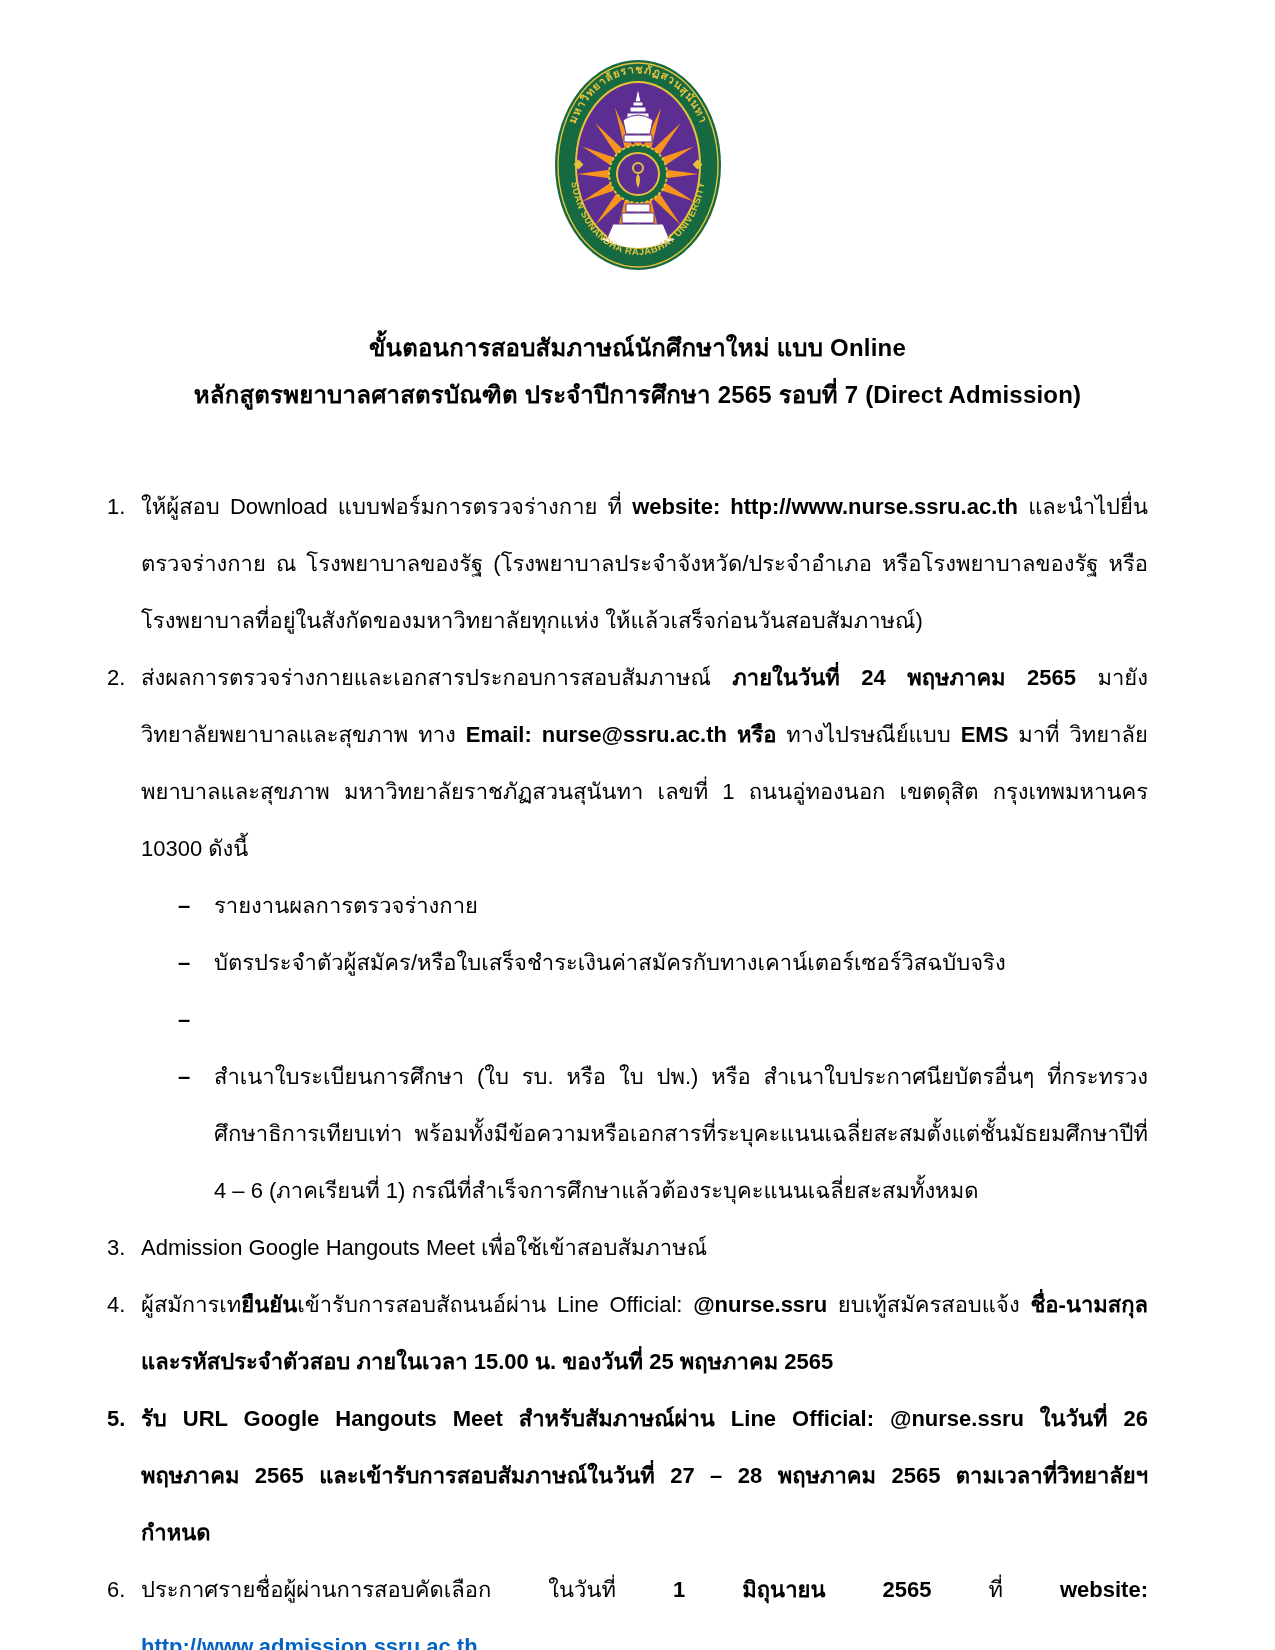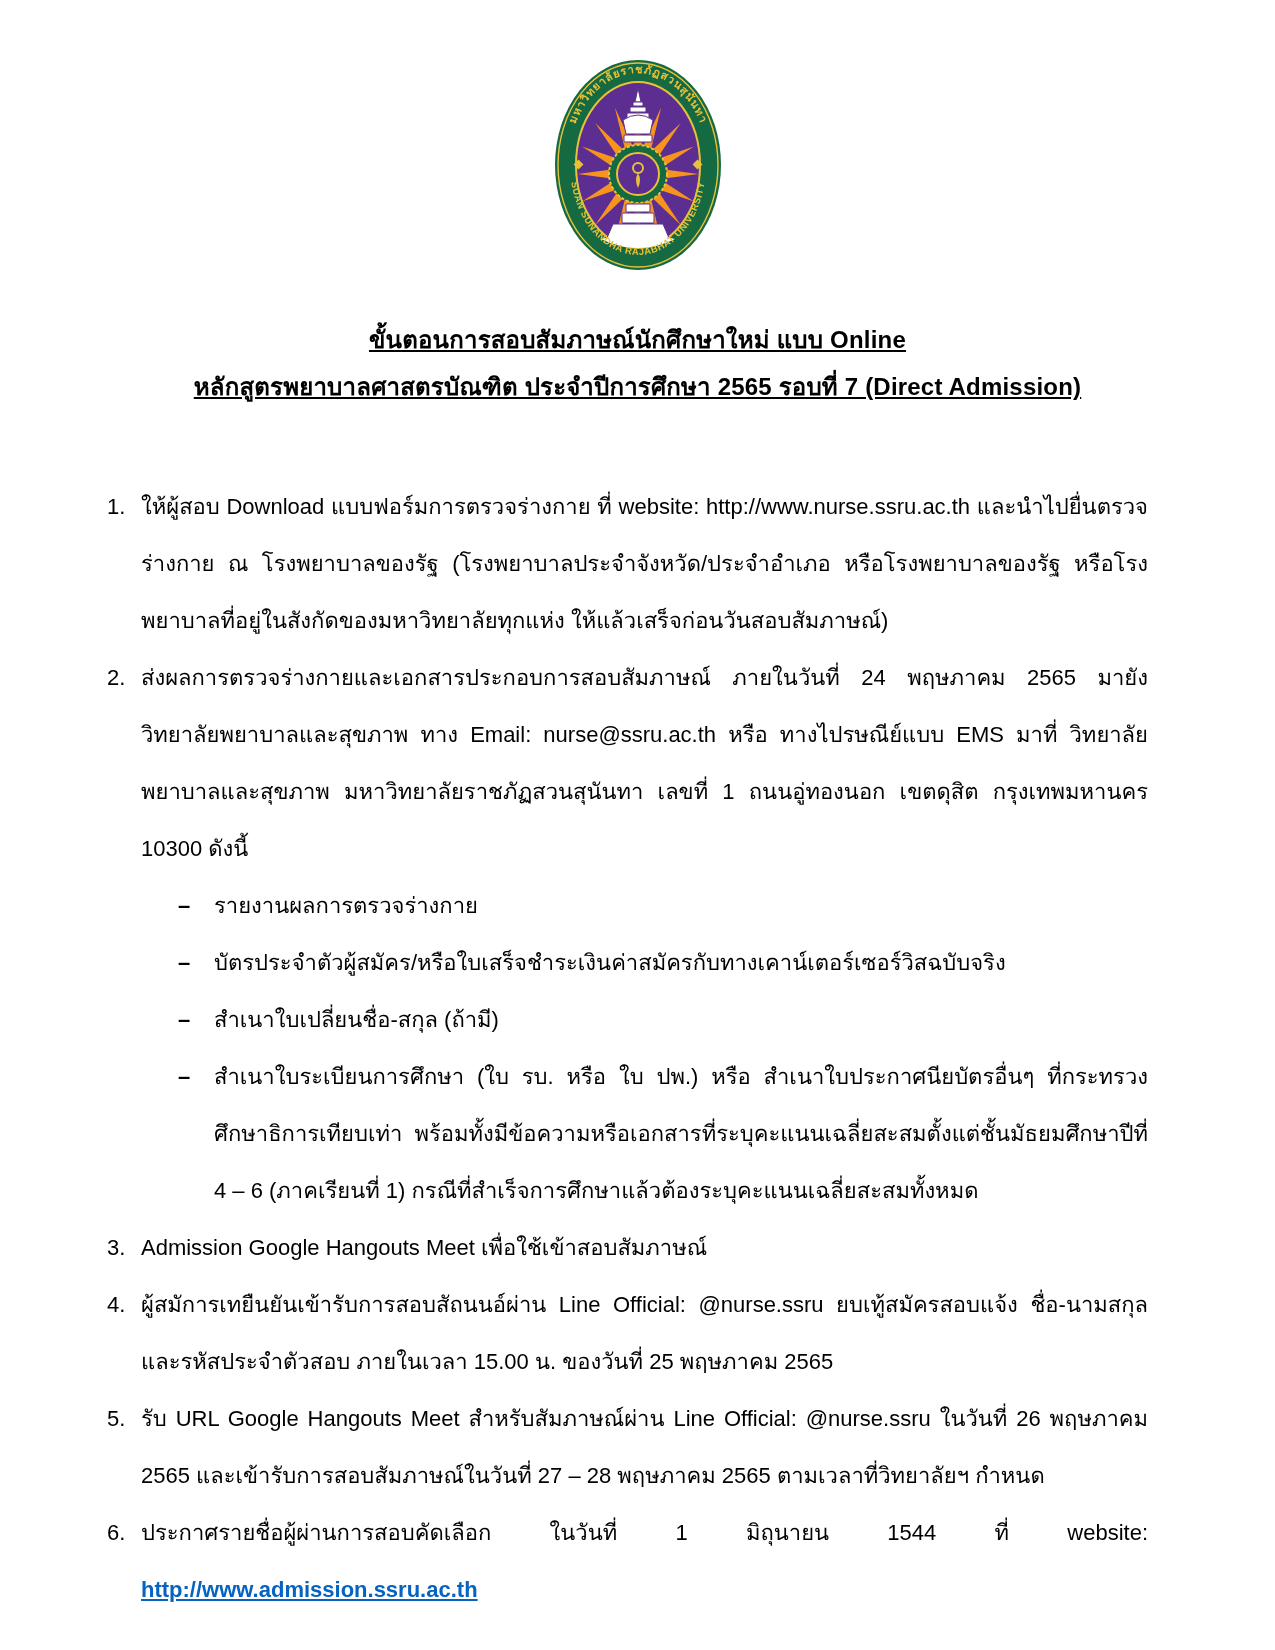--- a/index.html
+++ b/index.html
@@ -10,37 +10,36 @@
     position:relative;
     overflow:hidden;
   }
   .page{position:relative;width:1275px;height:1650px;}
   .logo-wrap{
     position:absolute;top:58px;left:50%;
     transform:translateX(-50%);
     width:170px;height:214px;
   }
   .title-block{
-    position:absolute;top:316px;left:0;width:100%;
+    position:absolute;top:324px;left:0;width:100%;
     text-align:center;font-weight:bold;
     font-size:24px;line-height:47px;
     letter-spacing:0.2px;
-    text-decoration:underline;
   }
   .content{
     position:absolute;top:478px;left:107px;width:1041px;
     font-size:22px;line-height:57px;
   }
   .item{display:flex;align-items:flex-start;}
   .item .num{flex:none;width:34px;}
   .item .body{flex:1;text-align:justify;}
   .sub-item{display:flex;align-items:flex-start;padding-left:71px;}
   .sub-item .dash{flex:none;width:36px;font-weight:bold;}
   .sub-item .body{flex:1;text-align:justify;}
-  .b{font-weight:normal;}
+  .b{font-weight:bold;}
   a.link{font-weight:bold;text-decoration:underline;cursor:pointer;}
 </style>
 </head>
 <body>
 
 <div class="page">
 
   <div class="logo-wrap">
     <svg width="170" height="214" viewBox="0 0 170 214">
 
@@ -126,37 +125,36 @@
       <div class="sub-item">
         <span class="dash">–</span>
         <span class="body"><span>รายงานผลการตรวจร่างกาย</span></span>
       </div>
       <div class="sub-item">
         <span class="dash">–</span>
         <span class="body"><span>บัตรประจำตัวผู้สมัคร/หรือใบเสร็จชำระเงินค่าสมัครกับทางเคาน์เตอร์เซอร์วิสฉบับจริง</span></span>
       </div>
       <div class="sub-item">
         <span class="dash">–</span>
-        <span class="body"><span>สำเนาใบเปลี่ยนชื่อ-สกุล (ถ้ามี)</span></span>
       </div>
       <div class="sub-item">
         <span class="dash">–</span>
         <span class="body"><span>สำเนาใบระเบียนการศึกษา (ใบ รบ. หรือ ใบ ปพ.) หรือ สำเนาใบประกาศนียบัตรอื่นๆ ที่กระทรวงศึกษาธิการเทียบเท่า พร้อมทั้งมีข้อความหรือเอกสารที่ระบุคะแนนเฉลี่ยสะสมตั้งแต่ชั้นมัธยมศึกษาปีที่ 4 – 6 (ภาคเรียนที่ 1) กรณีที่สำเร็จการศึกษาแล้วต้องระบุคะแนนเฉลี่ยสะสมทั้งหมด</span></span>
       </div>
       <div class="item">
         <span class="num">3.</span>
         <span class="body"><span>Admission Google Hangouts Meet เพื่อใช้เข้าสอบสัมภาษณ์</span></span>
       </div>
       <div class="item">
         <span class="num">4.</span>
         <span class="body"><span>ผู้สมัการเท</span><span class="b">ยืนยัน</span><span>เข้ารับการสอบสัถนนอ์ผ่าน Line Official: </span><span class="b">@nurse.ssru</span><span> ยบเทู้สมัครสอบแจ้ง </span><span class="b">ชื่อ-นามสกุล และรหัสประจำตัวสอบ ภายในเวลา 15.00 น. ของวันที่ 25 พฤษภาคม 2565</span></span>
       </div>
       <div class="item">
         <span class="num b">5.</span>
         <span class="body"><span class="b">รับ URL Google Hangouts Meet สำหรับสัมภาษณ์ผ่าน Line Official: @nurse.ssru  ในวันที่ 26 พฤษภาคม 2565 และเข้ารับการสอบสัมภาษณ์ในวันที่ 27 – 28 พฤษภาคม 2565 ตามเวลาที่วิทยาลัยฯ กำหนด</span></span>
       </div>
       <div class="item">
         <span class="num">6.</span>
-        <span class="body"><span>ประกาศรายชื่อผู้ผ่านการสอบคัดเลือก ในวันที่ </span><span class="b">1 มิถุนายน 1544</span><span> ที่ </span><span class="b">website: </span><a class="link" href="#" style="color: rgb(5, 99, 193);">http://www.admission.ssru.ac.th</a></span>
+        <span class="body"><span>ประกาศรายชื่อผู้ผ่านการสอบคัดเลือก ในวันที่ </span><span class="b">1 มิถุนายน 2565</span><span> ที่ </span><span class="b">website: </span><a class="link" href="#" style="color: rgb(5, 99, 193);">http://www.admission.ssru.ac.th</a></span>
       </div>
     </div>
 
 </div>
 
 </body></html>

